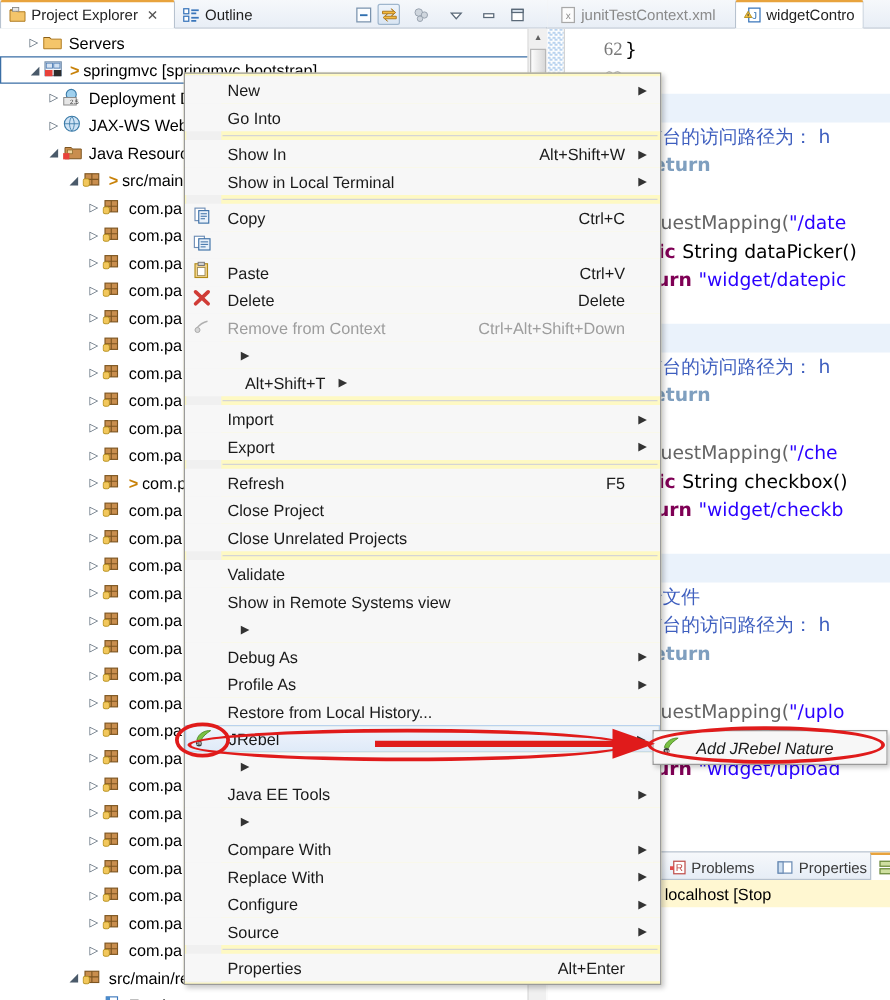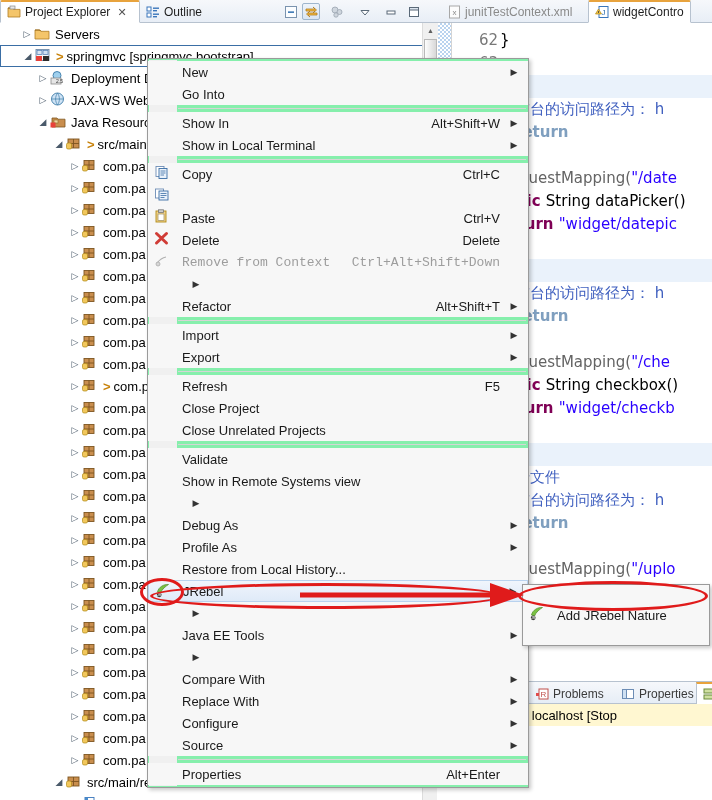--- a/index.html
+++ b/index.html
@@ -155,20 +155,21 @@
     width: 14px; height: 658px;
     background:
       repeating-conic-gradient(#b9d3ef 0% 25%, #ffffff 0% 50%) 0 0/4px 4px;
     border-right: 1px solid #d4d4d4;
   }
   .lineno {
     position: absolute; left: 16px;
     width: 44px; text-align: right;
     color: #787878; font-size: 15px;
     line-height: 23px;
+    font-family: Liberation Serif, serif;
   }
   .code-text { position: absolute; left: 62px; line-height: 23px; font-size: 15px; }
   .c-cmt   { color: #3f5fbf; }
   .c-cmtk  { color: #7f9fbf; font-weight: bold; }
   .c-kw    { color: #7f0055; font-weight: bold; }
   .c-str   { color: #2a00ff; }
   .c-ann   { color: #646464; }
   .c-plain { color: #000000; }
   .hl-band {
     position: absolute; left: 14px; right: 0;
@@ -212,21 +213,21 @@
     position: absolute; left: 0; top: 726px;
     width: 274px; height: 74px;
     background: #ffffff;
   }
 
   
   #context-menu {
     position: absolute;
     left: 147px; top: 58px;
     width: 382px;
-    background: #86efac;
+    background: #fef9c3;
     border: 1px solid #9a9a9a;
     box-shadow: 2px 2px 4px rgba(0,0,0,0.22);
     padding: 2px 0;
     z-index: 50;
   }
   #menu-iconcol {
     position: absolute; left: 1px; top: 1px;
     width: 28px; bottom: 1px;
     background: #f0f0f0;
   }
@@ -236,21 +237,21 @@
     display: flex; align-items: center;
     font-size: 13px;
     color: #1a1a1a;
     padding-left: 34px; padding-right: 8px;
     cursor: default;
     background: #f7f7f7;
   }
   .mi .mi-label { flex: 1; white-space: nowrap; }
   .mi .mi-accel { color: #1a1a1a; margin-left: 14px; white-space: nowrap; }
   .mi .mi-arrow { width: 12px; text-align: center; font-size: 9px; color: #333; margin-left: 8px; }
-  .mi.disabled .mi-label, .mi.disabled .mi-accel { color: #9d9d9d; font-family: Liberation Mono, monospace; }
+  .mi.disabled .mi-label, .mi.disabled .mi-accel { color: #9d9d9d; }
   .mi.selected {
     background: linear-gradient(to bottom,#f0f5fc,#dfeaf8);
     border: 1px solid #b9d2ee;
     height: 22px;
   }
   .mi-icon {
     position: absolute; left: 6px; top: 2px;
     width: 18px; height: 18px;
   }
   .msep {
@@ -259,22 +260,23 @@
   }
 
   
   #submenu {
     position: absolute;
     left: 522px; top: 584px;
     width: 188px;
     background: #f7f7f7;
     border: 1px solid #9a9a9a;
     box-shadow: 2px 2px 4px rgba(0,0,0,0.22);
-    padding: 19px 0;
+    padding: 2px 0;
     z-index: 60;
+    font-style: italic;
   }
   #submenu .mi { background: #f7f7f7; }
 
   
   .ellipse {
     position: absolute;
     border: 3px solid #e01b1b;
     border-radius: 50%;
     z-index: 80;
     pointer-events: none;
@@ -931,21 +933,20 @@
             </svg>
           </span>
           <span class="mi-label">Remove from Context</span>
           <span class="mi-accel">Ctrl+Alt+Shift+Down</span>
           <span class="mi-arrow"></span>
         </div>
         <div class="mi">
           <span class="mi-arrow">▶</span>
         </div>
         <div class="mi">
-          <span class="mi-label">Refactor</span>
           <span class="mi-accel">Alt+Shift+T</span>
           <span class="mi-arrow">▶</span>
         </div>
         <div class="msep"></div>
         <div class="mi">
           <span class="mi-label">Import</span>
           <span class="mi-arrow">▶</span>
         </div>
         <div class="mi">
           <span class="mi-label">Export</span>

